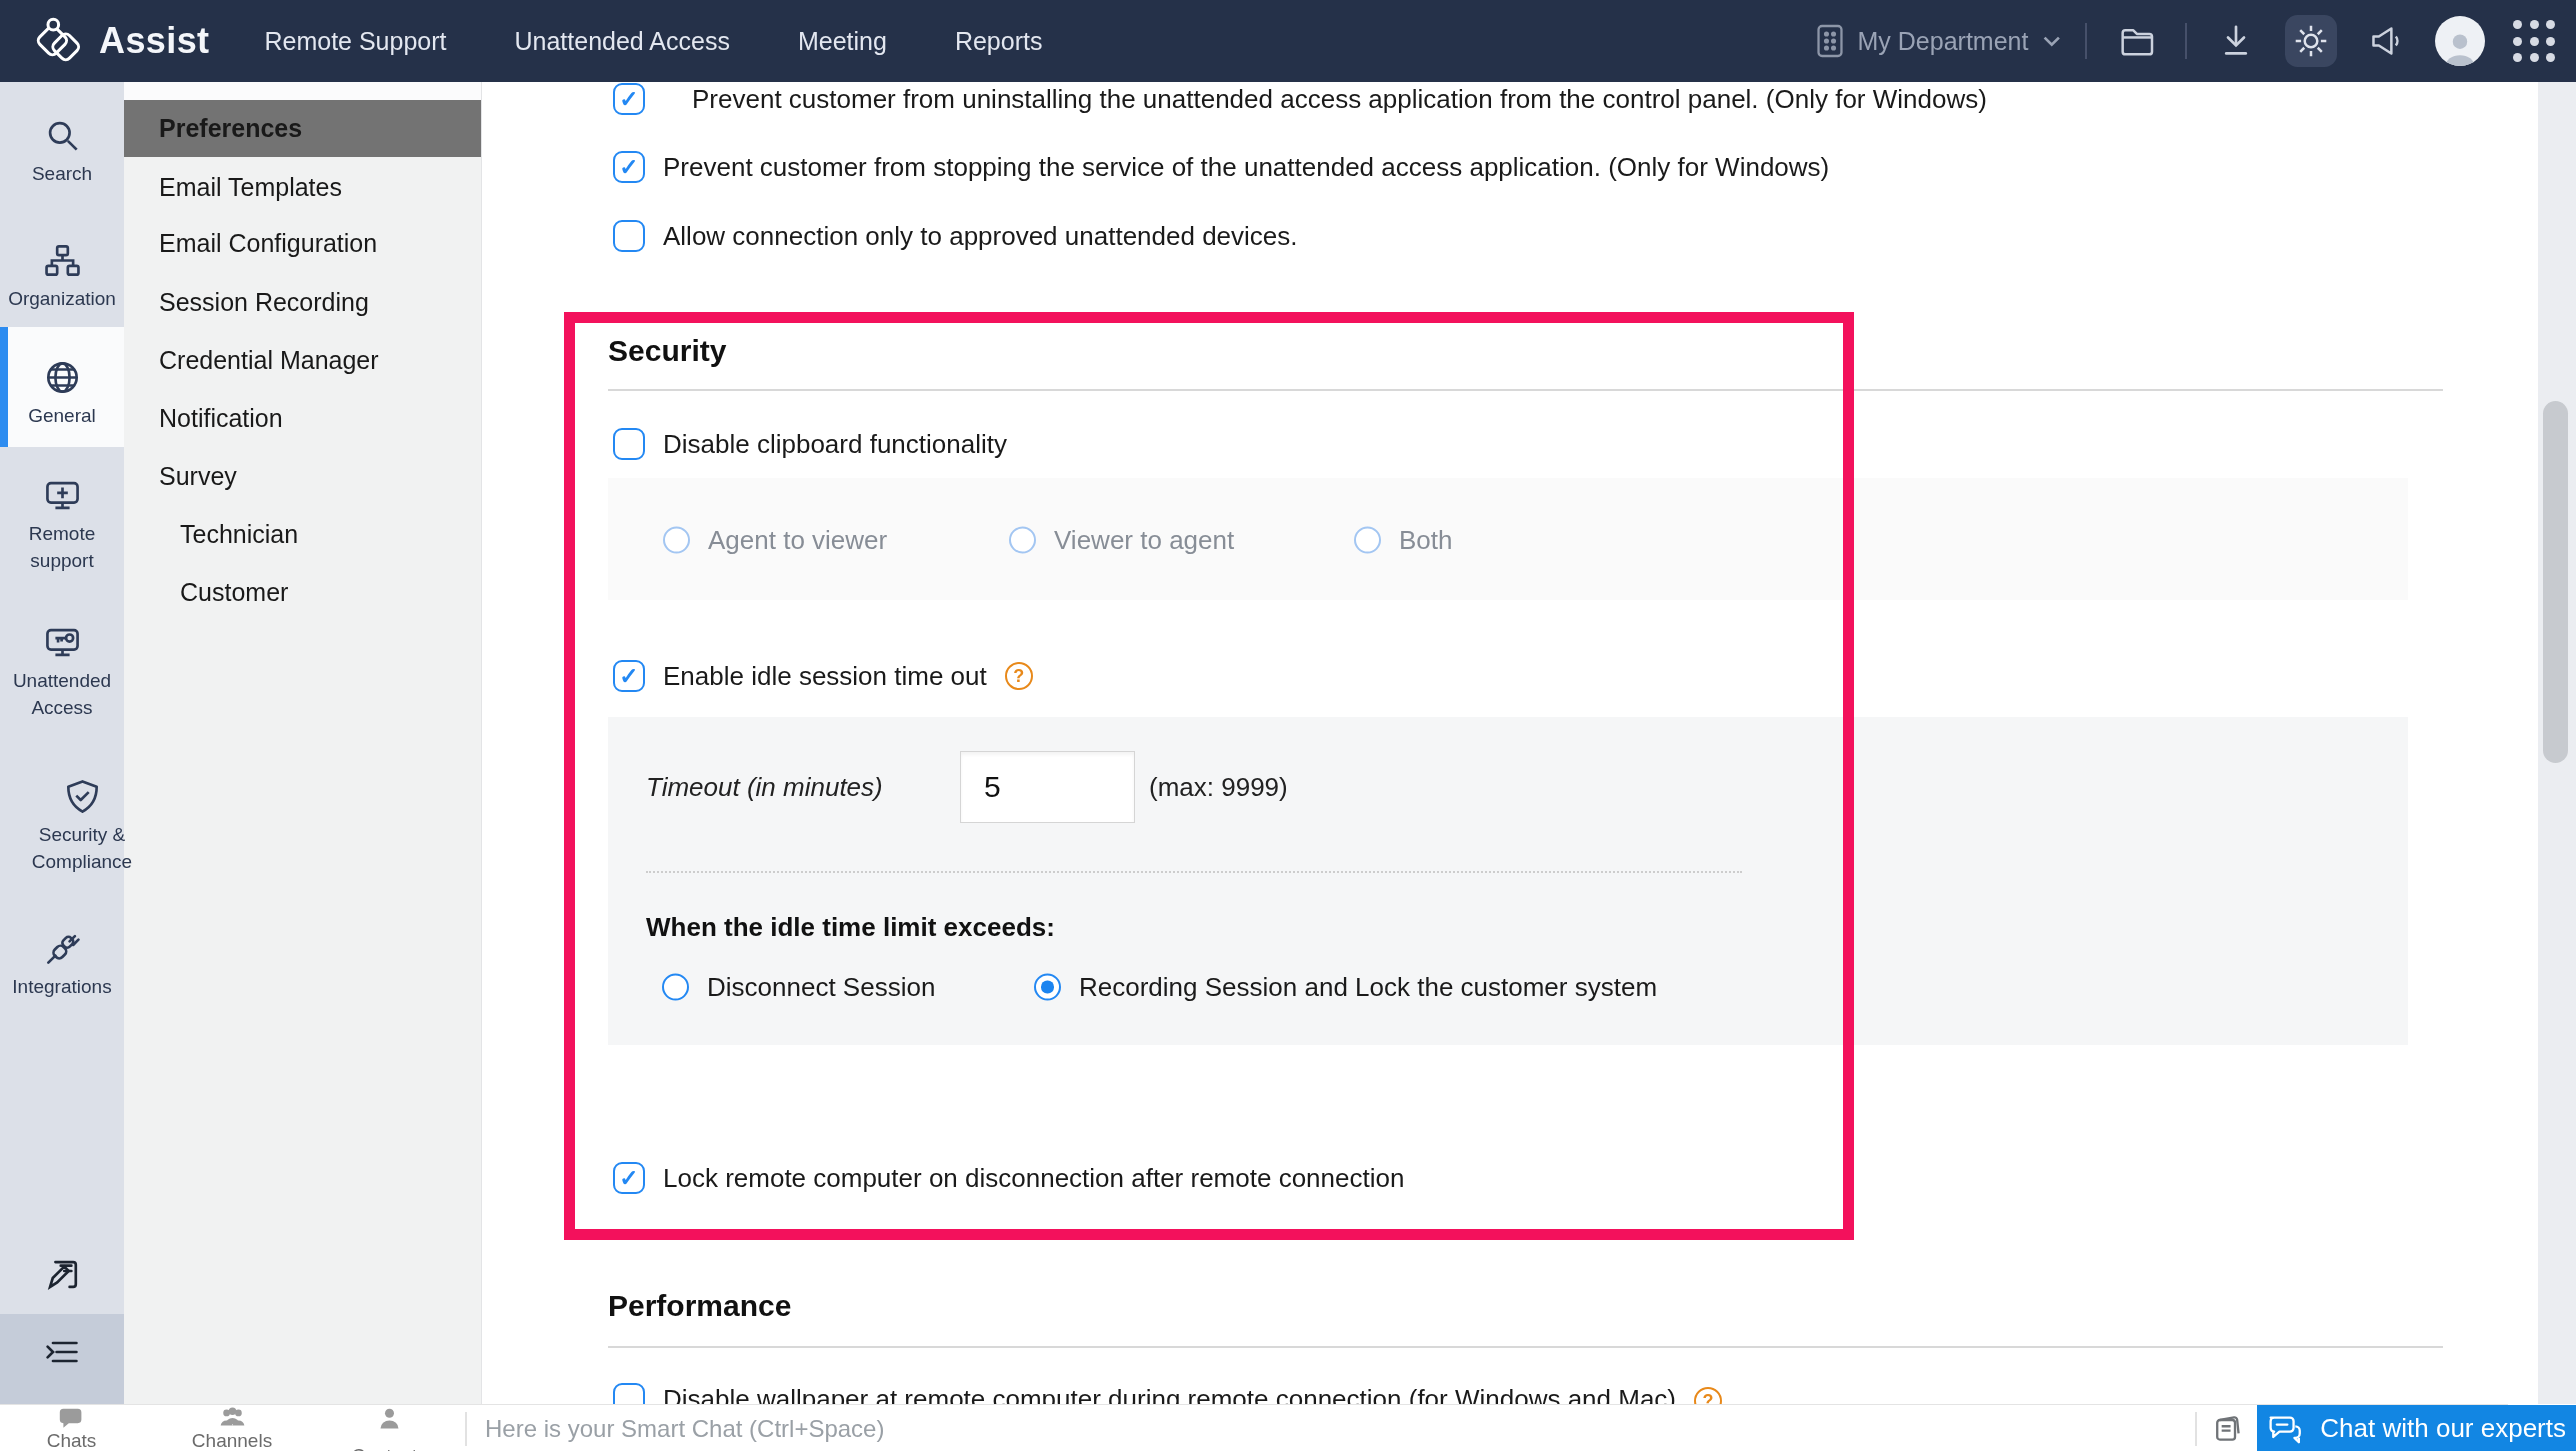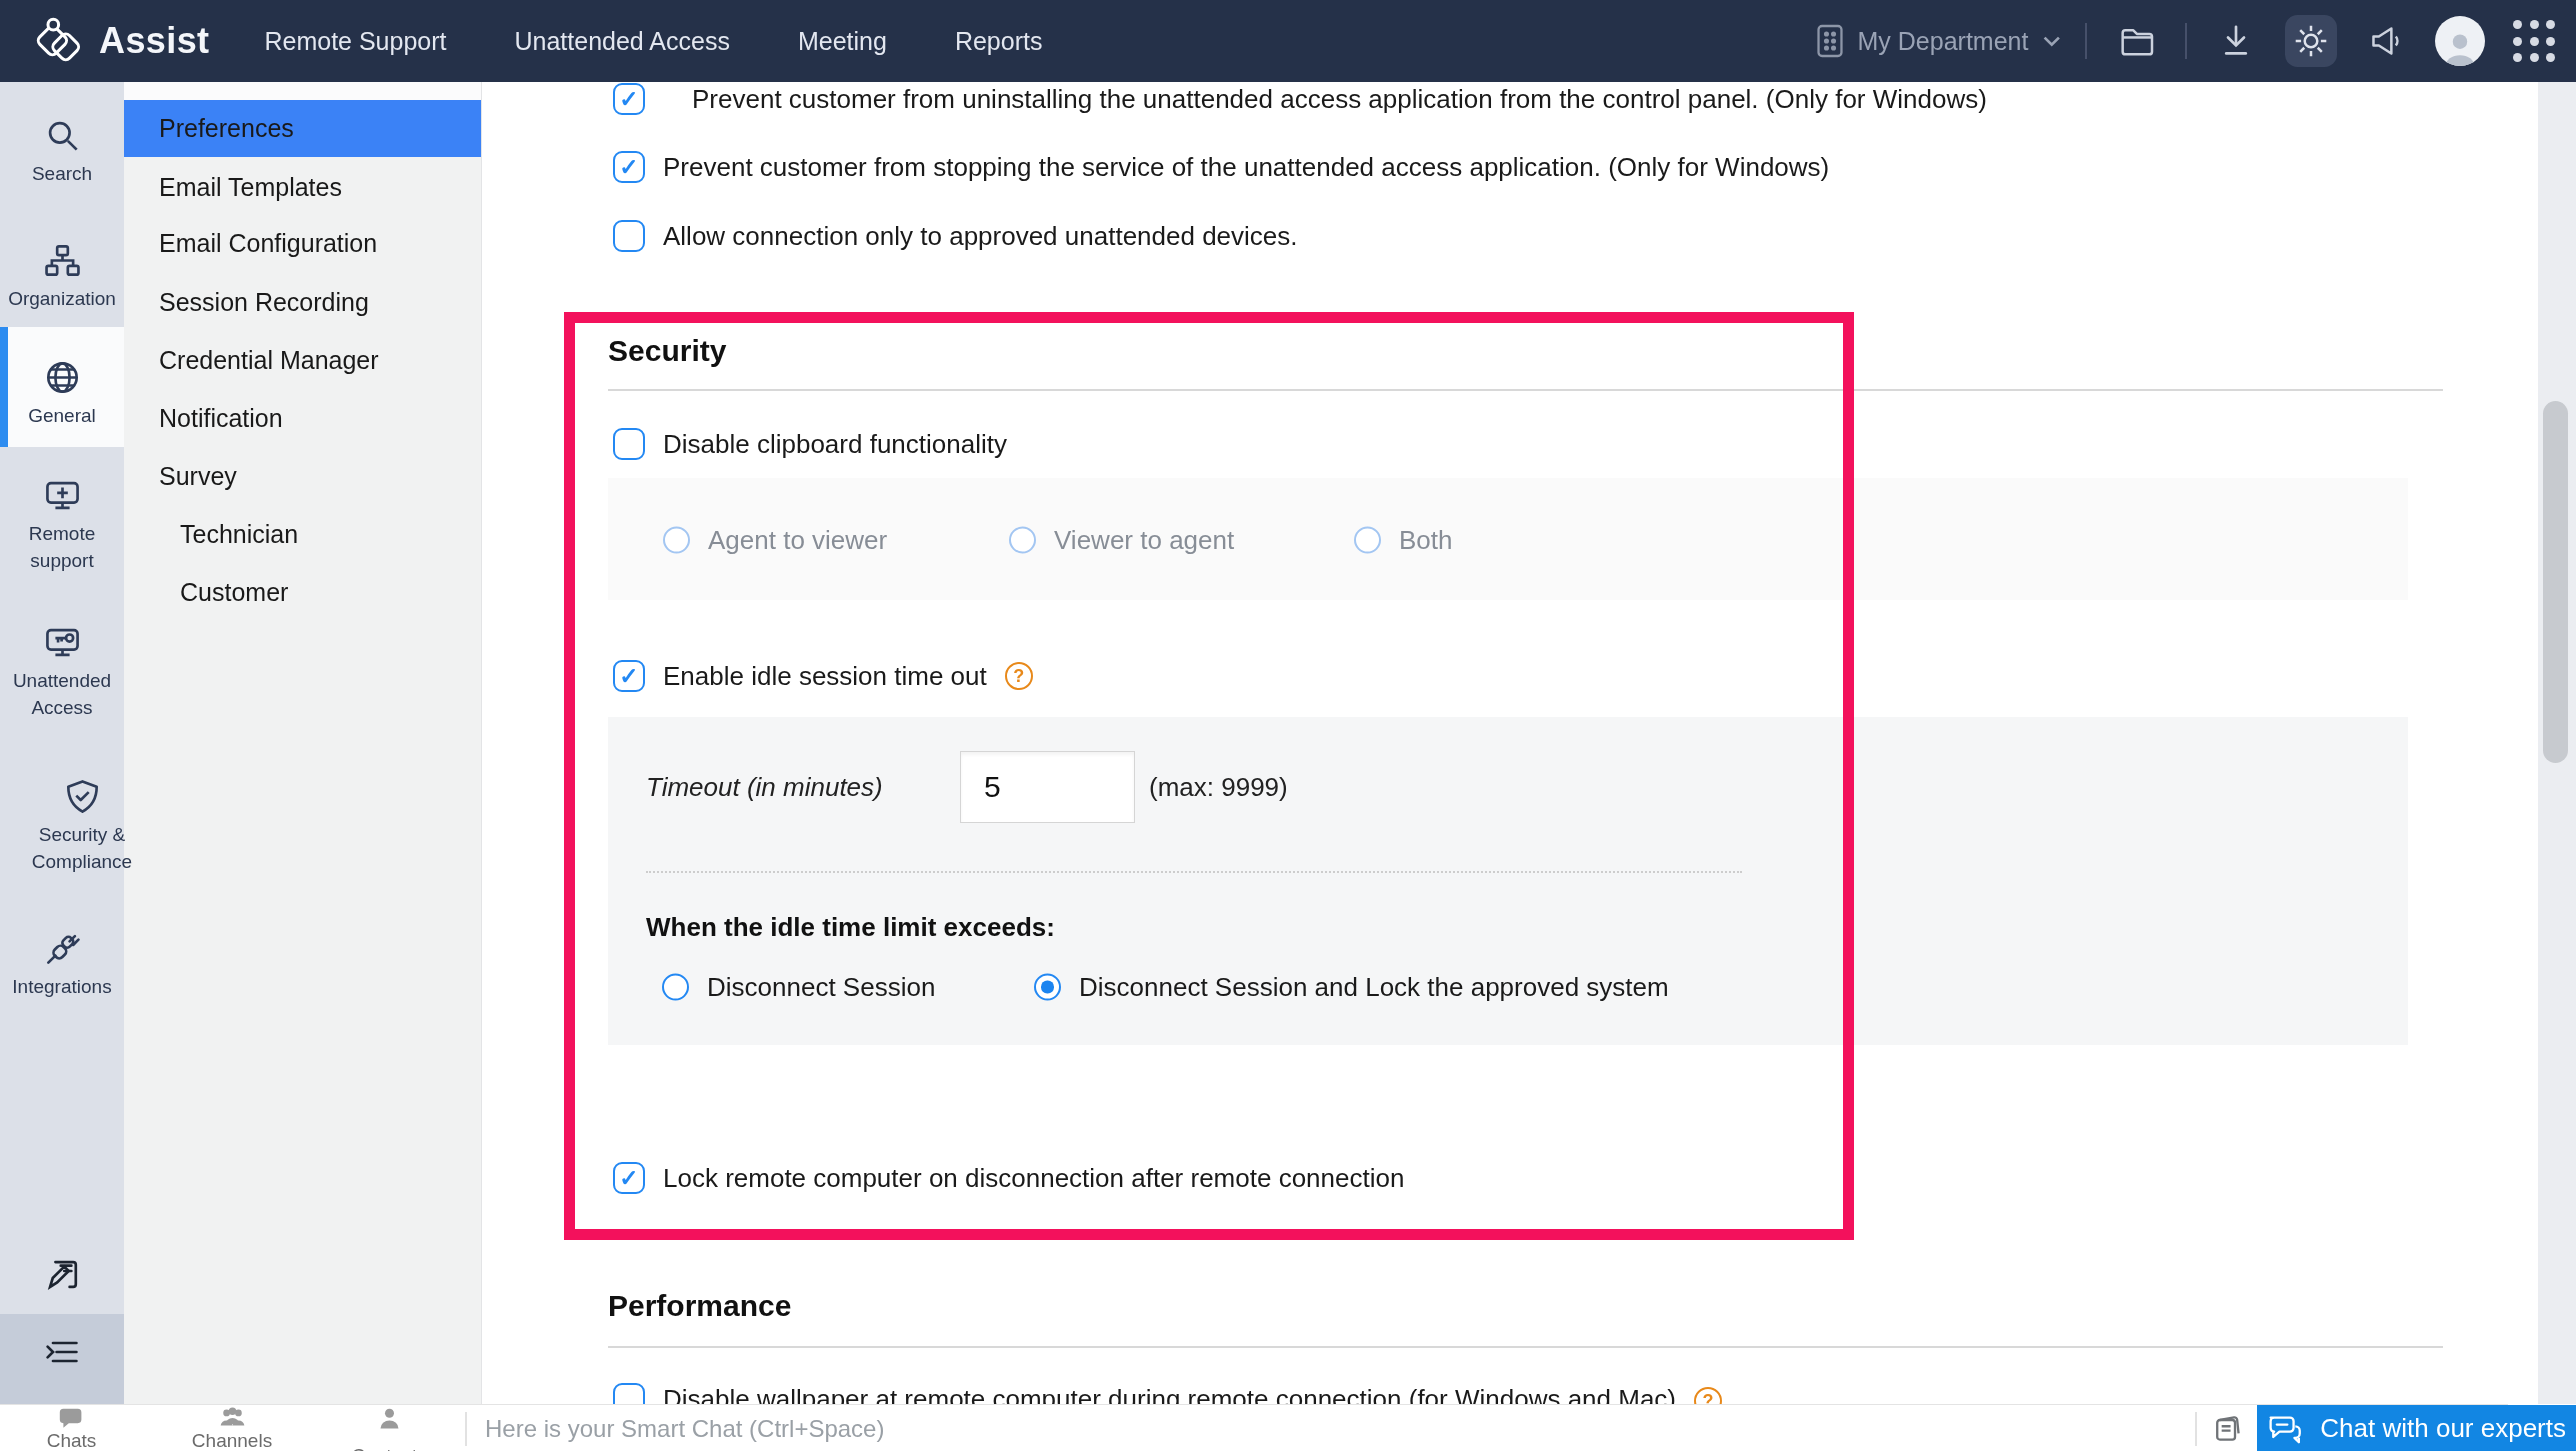--- a/index.html
+++ b/index.html
@@ -38,21 +38,21 @@
   .rail-active-bg{position:absolute;left:0;top:245px;width:124px;height:120px;background:#fafbfc;}
   .rail-active-bar{position:absolute;left:0;top:245px;width:8px;height:120px;background:#2d8cf0;}
   .rail-bottom{position:absolute;left:0;top:1232px;width:124px;height:90px;background:#c5ccd9;}
 
   
   .submenu{position:absolute;left:124px;top:82px;width:357px;height:1322px;background:#f1f2f2;border-right:1.8px solid #e3e4e6;z-index:29;}
   .submenu-topstrip{position:absolute;left:0;top:0;width:100%;height:18px;background:#fbfbfc;}
   .sm-item{position:absolute;left:0;width:100%;height:57px;display:flex;align-items:center;font-size:25px;color:#191919;cursor:pointer;}
   .sm-item span{padding-left:35px;}
   .sm-item.indent span{padding-left:56px;}
-  .sm-item.active{background:#3b82f6;font-weight:normal;}
+  .sm-item.active{background:#737373;font-weight:bold;}
 
   
   .content{position:absolute;left:482px;top:82px;width:2059px;height:1322px;background:#ffffff;}
   .row{position:absolute;display:flex;align-items:center;gap:18px;transform:translateY(-50%);}
   .row .lbl{font-size:26px;color:#1a1a1a;white-space:nowrap;}
   .cb{width:32px;height:32px;box-sizing:border-box;border:2.7px solid #2388f3;border-radius:9px;background:#fff;position:relative;flex:none;cursor:pointer;}
   .cb.checked::after{content:"\2713";position:absolute;inset:0;display:flex;align-items:center;justify-content:center;color:#2388f3;font-size:23px;font-weight:bold;}
   .radio{width:27px;height:27px;box-sizing:border-box;border:2.7px solid #2388f3;border-radius:50%;background:#fff;flex:none;cursor:pointer;}
   .radio.sel{display:flex;align-items:center;justify-content:center;}
   .radio.sel::after{content:"";width:12.5px;height:12.5px;border-radius:50%;background:#1b84f0;}
@@ -370,21 +370,21 @@
       <span class="max-note">(max: 9999)</span>
     </div>
     <div class="dotted" style="left:38px;top:154px;width:1096px;"></div>
     <div class="bold-lbl" style="left:38px;top:210px;">When the idle time limit exceeds:</div>
     <div class="row" style="left:54px;top:270px;">
       <span class="radio"></span>
       <span class="radio-lbl">Disconnect Session</span>
     </div>
     <div class="row" style="left:426px;top:270px;">
       <span class="radio sel"></span>
-      <span class="radio-lbl">Disconnect Session and Lock the approved system</span>
+      <span class="radio-lbl">Recording Session and Lock the customer system</span>
     </div>
   </div>
 
   <div class="row" style="left:131px;top:1096px;">
     <span class="cb checked"></span>
     <span class="lbl">Lock remote computer on disconnection after remote connection</span>
   </div>
 
   <div class="sec-title" style="left:126px;top:1207px;">Performance</div>
   <div class="hdivider" style="left:126px;top:1264px;width:1835px;"></div>

